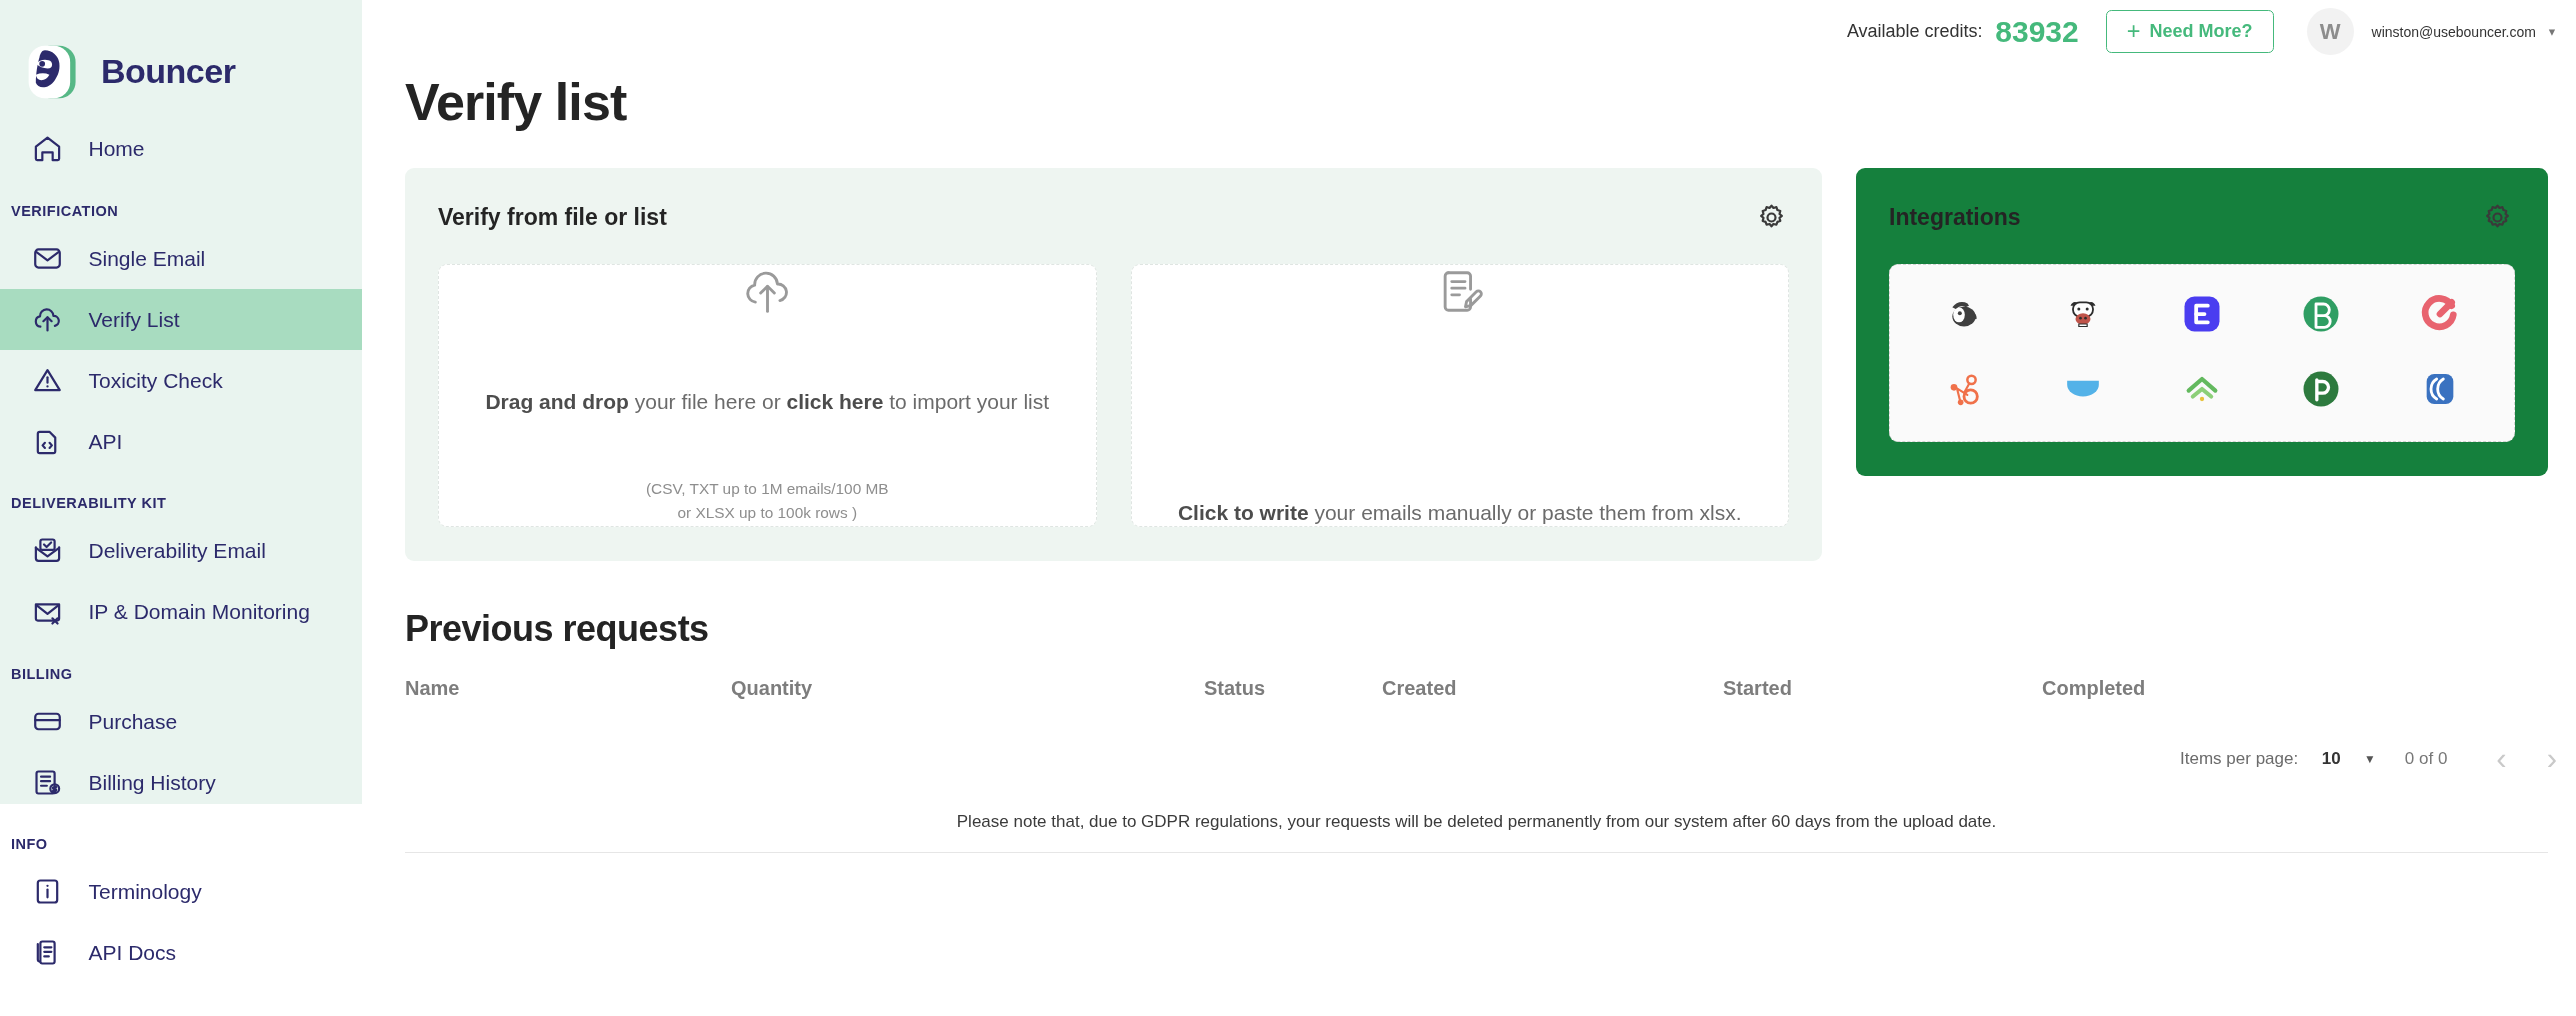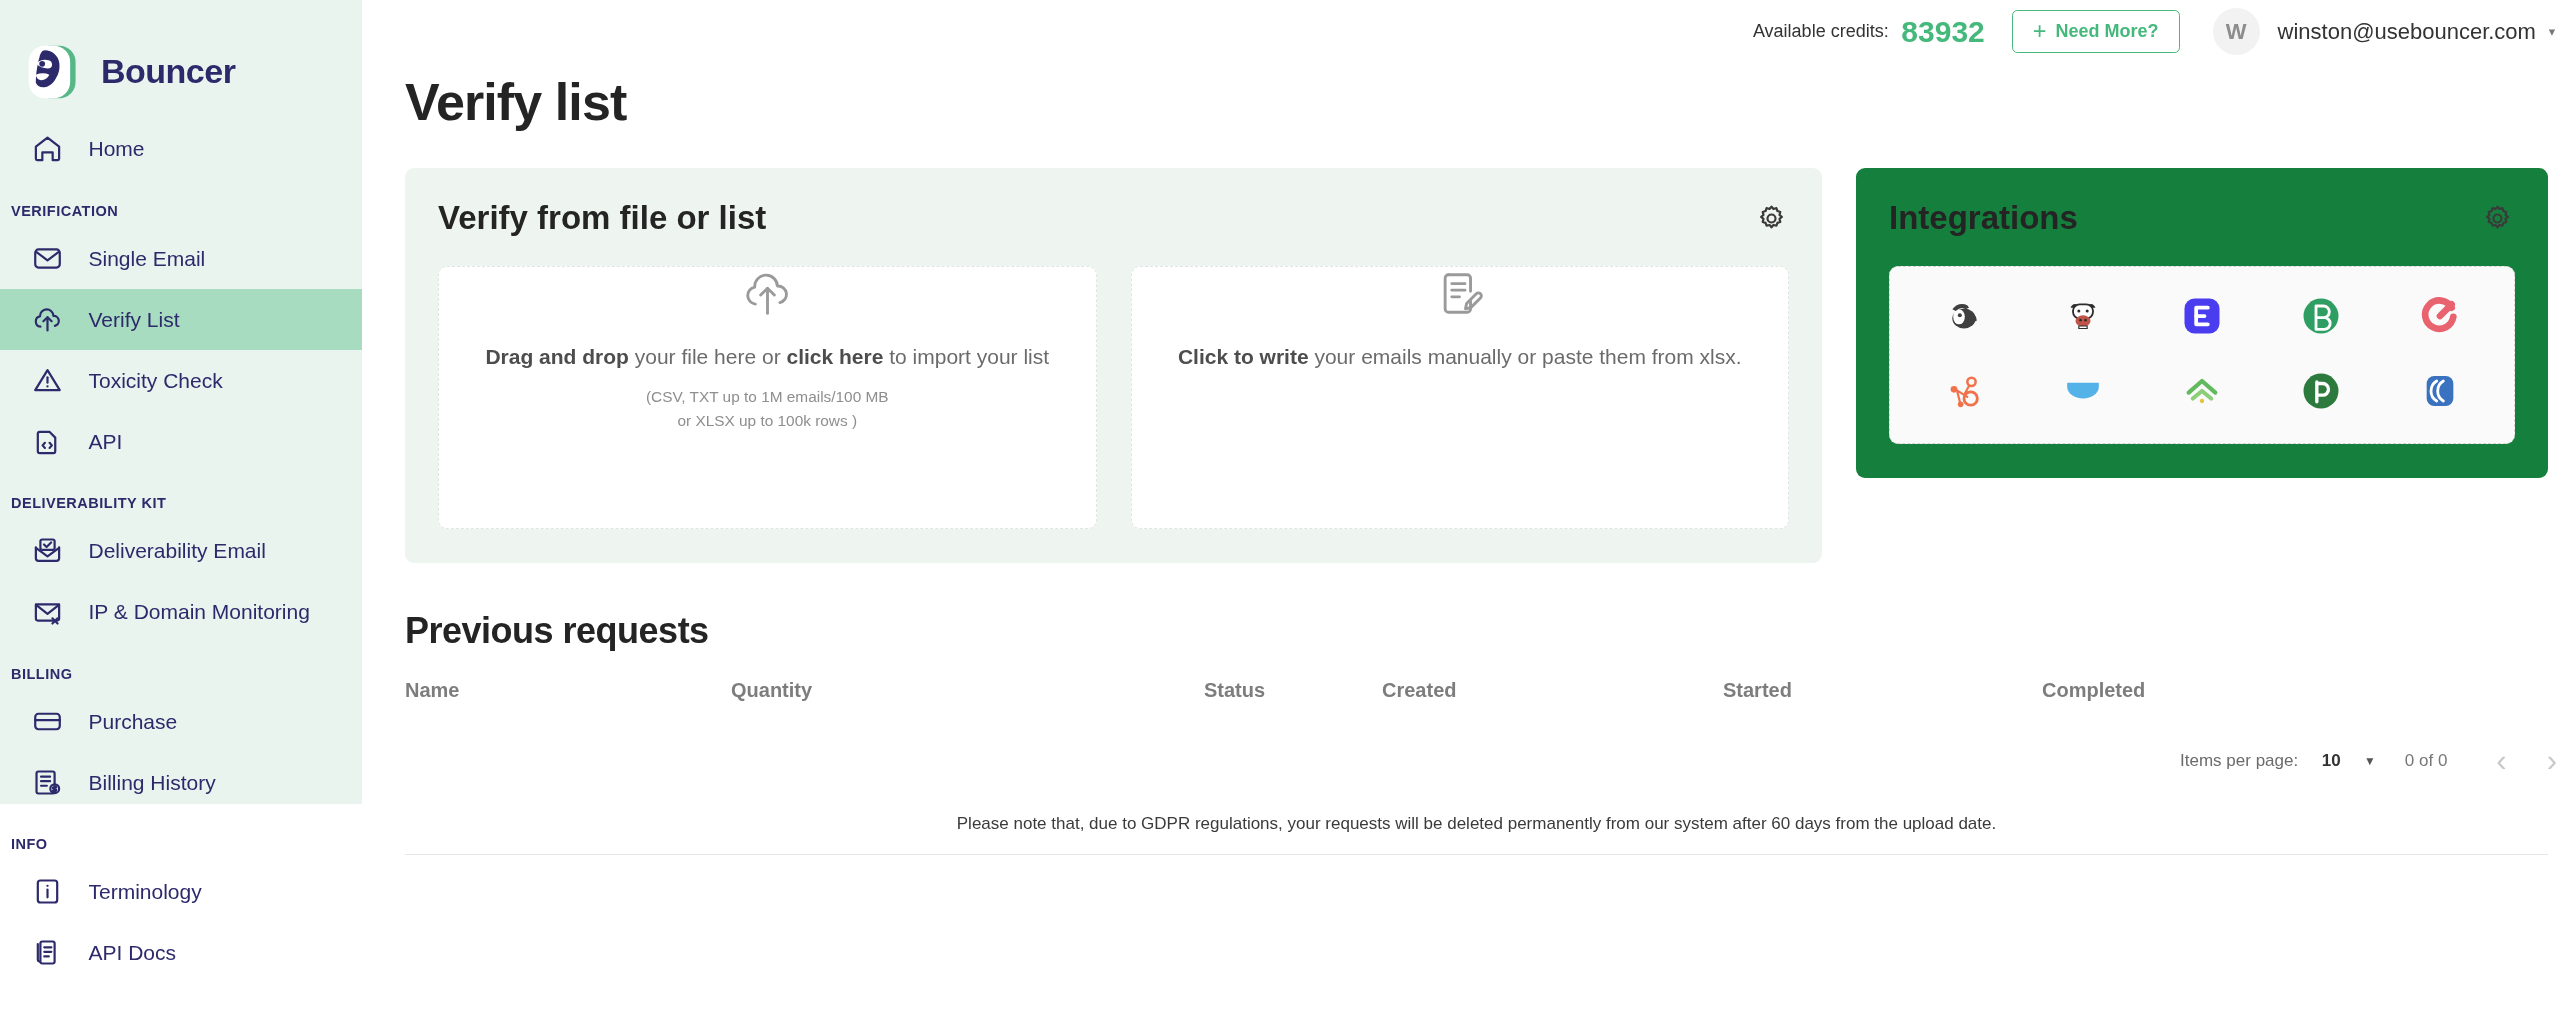--- a/index.html
+++ b/index.html
@@ -49,44 +49,44 @@
     border: 1.4px solid #45b97c; border-radius: 5.4px;
     display: flex; align-items: center; gap: 9px;
     color: #45b97c; font-size: 18px; font-weight: 700; background: #fff; cursor: pointer;
   }
   .need-more-btn .plus { font-size: 23.5px; font-weight: 400; line-height: 1; }
   .avatar {
     margin-left: 33px; width: 47px; height: 47px; border-radius: 50%;
     background: #f2f2f2; color: #8d8d8d; font-size: 22px; font-weight: 700;
     display: flex; align-items: center; justify-content: center;
   }
-  .user-email { margin-left: 18px; font-size: 22px; color: #333; }
+  .user-email { margin-left: 18px; font-size: 14px; color: #333; }
   .caret-dn { margin-left: 12.7px; font-size: 12.7px; color: #777; }
 
   .page-title {
     font-size: 52px; font-weight: 700; color: #242424;
     letter-spacing: -0.9px; padding: 9px 0 0 43px;
   }
 
   .cards-row { display: flex; gap: 34px; padding: 36px 43px 0 43px; align-items: flex-start; }
 
   .verify-card {
     flex: 1 1 auto; width: 1417px;
     background: #eef5f1; border-radius: 9px;
     padding: 31px 33px 34px 33px; position: relative;
   }
   .card-head { display: flex; align-items: center; justify-content: space-between; margin-bottom: 29px; }
-  .card-title { font-size: 33px; font-weight: 700; color: #242424; }
+  .card-title { font-size: 23px; font-weight: 700; color: #242424; }
   .gear-btn { width: 36px; height: 36px; cursor: pointer; display: flex; align-items: center; justify-content: center; }
 
   .dropzones { display: flex; gap: 34px; }
   .dropzone {
     flex: 1; height: 263px; background: #fff;
     border: 1.8px dashed #dfe5e2; border-radius: 9px;
-    display: flex; flex-direction: column; align-items: center; justify-content: flex-start;
+    display: flex; flex-direction: column; align-items: center; justify-content: space-between;
     cursor: pointer; padding: 0 18px;
   }
   .dz-icon { margin-bottom: 20px; }
   .dz-main { font-size: 21px; color: #6b6b6b; text-align: center; line-height: 1.3; }
   .dz-main b { color: #4d4d4d; font-weight: 700; }
   .dz-sub { font-size: 15.4px; color: #8e8e8e; text-align: center; margin-top: 14.5px; line-height: 1.6; }
 
   .integrations-card {
     flex: 0 0 692px; width: 692px;
     background: #15803d; border-radius: 9px;

